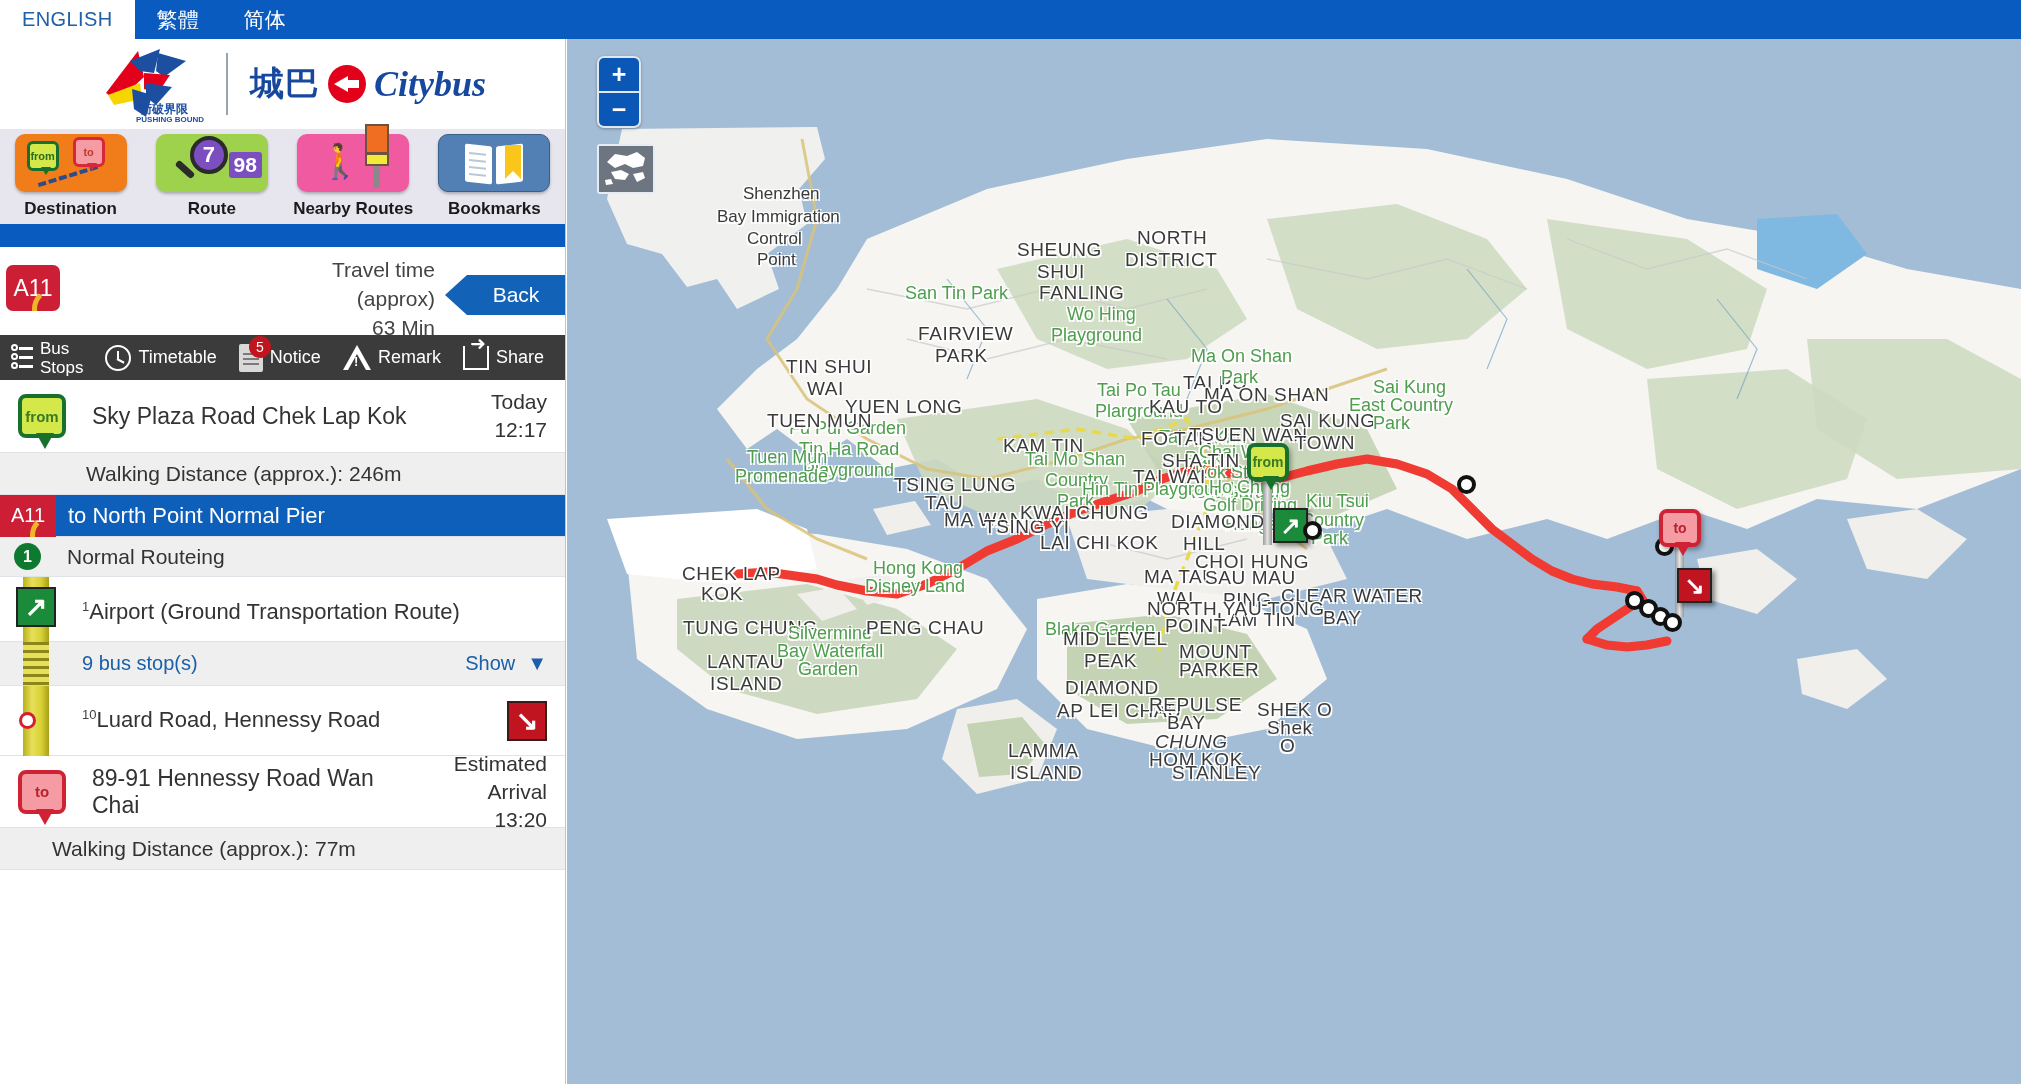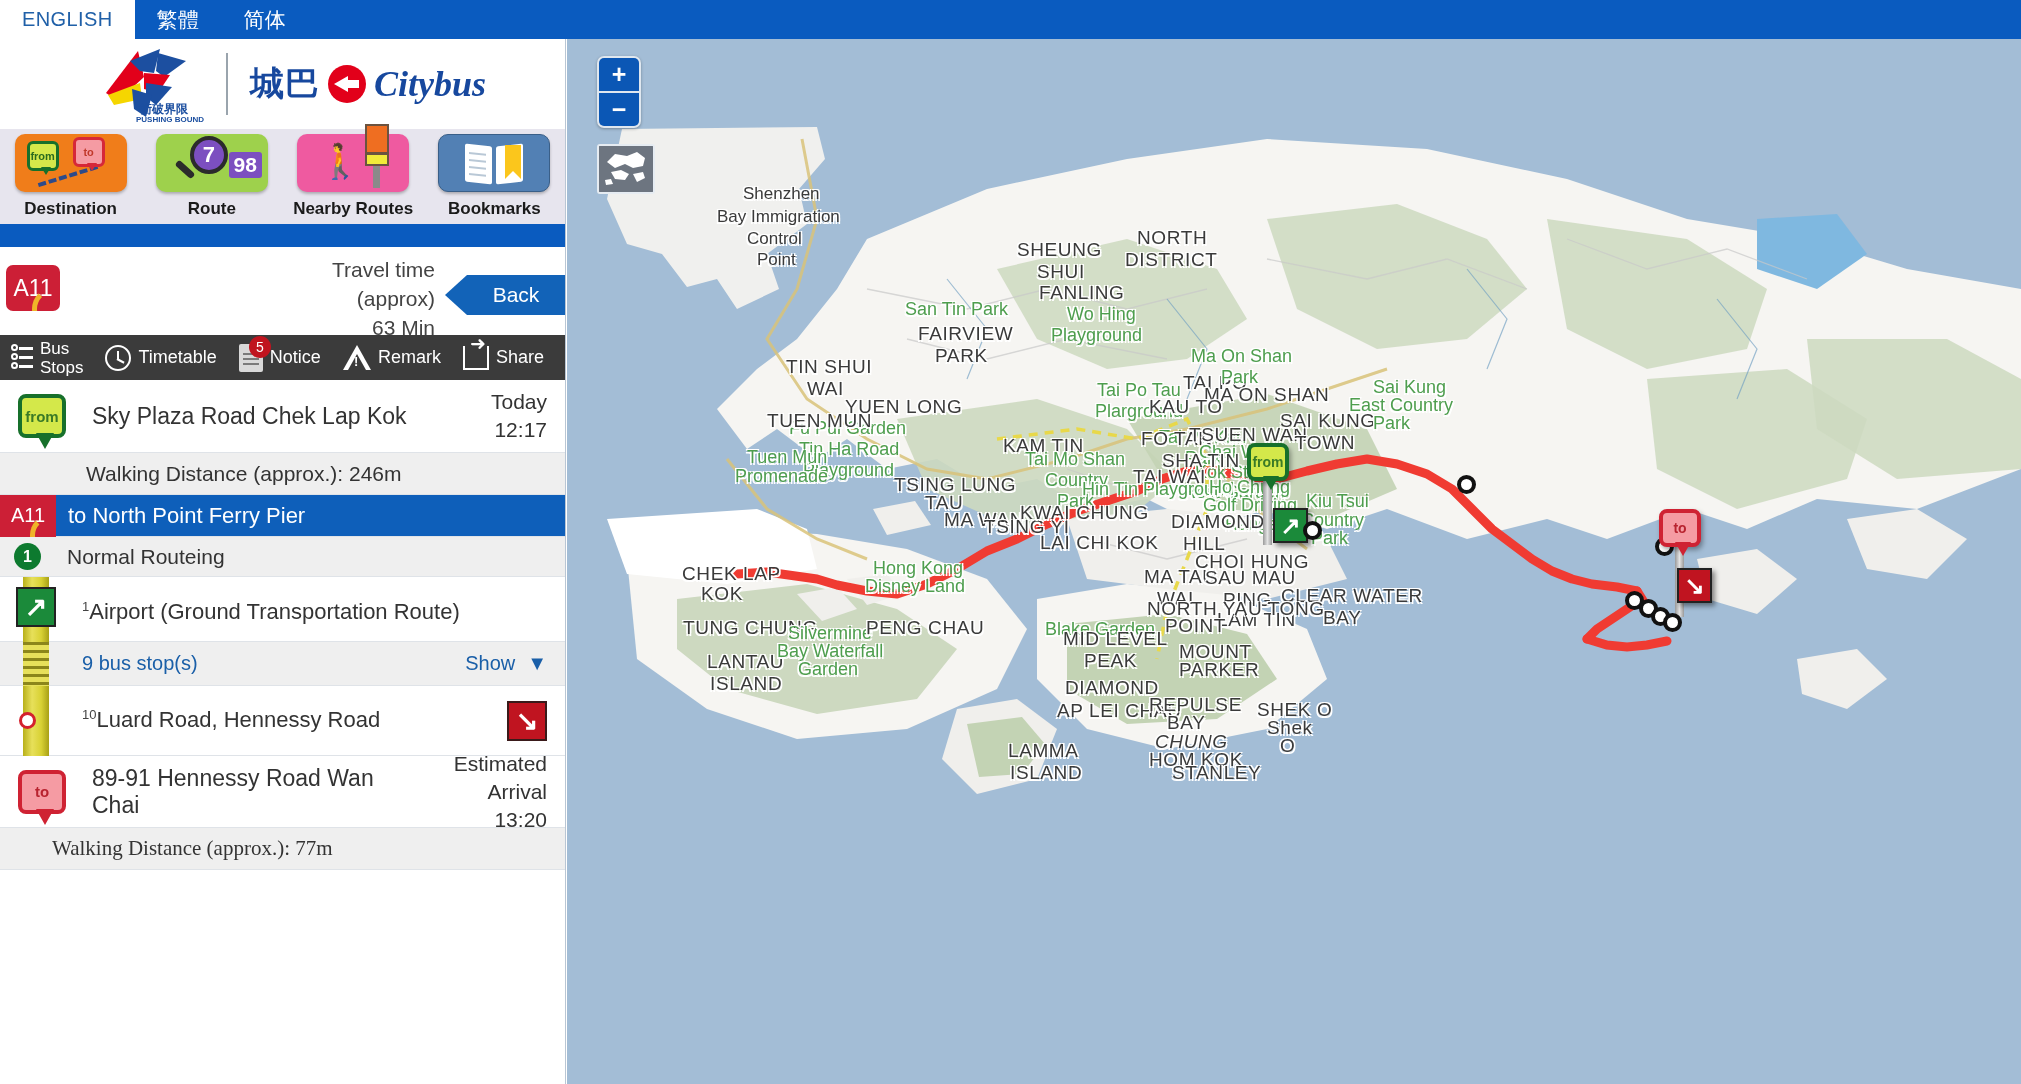--- a/index.html
+++ b/index.html
@@ -190,21 +190,21 @@
           background:repeating-linear-gradient(180deg,#8c861a 0px,#8c861a 3px,#e7e05a 3px,#e7e05a 8px); }
   .stopstxt{ margin-left:82px; font-size:20px; color:#1a5fa8; }
   .showlink{ position:absolute; right:18px; font-size:20px; color:#1a5fa8; display:flex; align-items:center; gap:12px;}
 
   .r-alight{ height:70px; position:relative; display:flex; align-items:center;}
   .whitedot{ position:absolute; left:19px; width:17px; height:17px; border-radius:50%; background:#fff; border:3px solid #d4202d;}
   .alighttxt{ margin-left:82px; font-size:22px; color:#333; }
   .r-alight .sq-red{ left:auto; right:18px; }
 
   .r-to{ height:72px; display:flex; align-items:center; }
-  .r-walk2{ height:42px; display:flex; align-items:center; padding-left:52px; font-size:21px; color:#333;font-family:Liberation Serif, serif;}
+  .r-walk2{ height:42px; display:flex; align-items:center; padding-left:52px; font-size:21px; color:#333;}
 
   
   .map{
     position:absolute; left:567px; top:39px; width:1454px; height:1045px;
     background:#a3bdd6; overflow:hidden;
   }
   .mapsvg{ position:absolute; left:0; top:0; }
   .zoomctl{
     position:absolute; left:30px; top:17px; width:44px; height:72px;
     background:#dfe7ef; border-radius:7px; padding:2px; box-shadow:0 1px 3px rgba(0,0,0,.3);
@@ -385,21 +385,21 @@
       </div>
     </div>
 
     <div class="row grey r-walk">Walking Distance (approx.): 246m</div>
 
     <div class="row blue r-route">
       <div class="rb-small">
         <span>A11</span>
         <span class="swirl"></span>
       </div>
-      <div class="dest">to North Point Ferry Pier</div>
+      <div class="dest">to North Point Normal Pier</div>
     </div>
 
     <div class="row grey r-normal">
       <div class="greencircle">1</div>
       <div class="lbl">Normal Routeing</div>
     </div>
 
     <div class="row r-board">
       <div class="spine" style="left:23px;top:0;height:65px;width:26px"></div>
       <div class="sqicon sq-green" style="left:16px;top:10px">↗</div>
@@ -519,21 +519,21 @@
     <div id="maplabels">
         <div class="maplabel lbl-small" style="left: 176px; top: 145px;">Shenzhen</div>
         <div class="maplabel lbl-small" style="left: 150px; top: 168px;">Bay Immigration</div>
         <div class="maplabel lbl-small" style="left: 180px; top: 190px;">Control</div>
         <div class="maplabel lbl-small" style="left: 190px; top: 211px;">Point</div>
         <div class="maplabel lbl-town" style="left: 450px; top: 200px;">SHEUNG</div>
         <div class="maplabel lbl-town" style="left: 470px; top: 222px;">SHUI</div>
         <div class="maplabel lbl-town" style="left: 570px; top: 188px;">NORTH</div>
         <div class="maplabel lbl-town" style="left: 558px; top: 210px;">DISTRICT</div>
         <div class="maplabel lbl-town" style="left: 472px; top: 243px;">FANLING</div>
-        <div class="maplabel lbl-park" style="left: 338px; top: 260px;">San Tin Park</div>
+        <div class="maplabel lbl-park" style="left: 338px; top: 244px;">San Tin Park</div>
         <div class="maplabel lbl-park" style="left: 500px; top: 265px;">Wo Hing</div>
         <div class="maplabel lbl-park" style="left: 484px; top: 286px;">Playground</div>
         <div class="maplabel lbl-town" style="left: 351px; top: 284px;">FAIRVIEW</div>
         <div class="maplabel lbl-town" style="left: 368px; top: 306px;">PARK</div>
         <div class="maplabel lbl-town" style="left: 219px; top: 317px;">TIN SHUI</div>
         <div class="maplabel lbl-town" style="left: 240px; top: 339px;">WAI</div>
         <div class="maplabel lbl-town" style="left: 278px; top: 357px;">YUEN LONG</div>
         <div class="maplabel lbl-town" style="left: 436px; top: 396px;">KAM TIN</div>
         <div class="maplabel lbl-town" style="left: 616px; top: 333px;">TAI PO</div>
         <div class="maplabel lbl-park" style="left: 530px; top: 341px;">Tai Po Tau</div>

